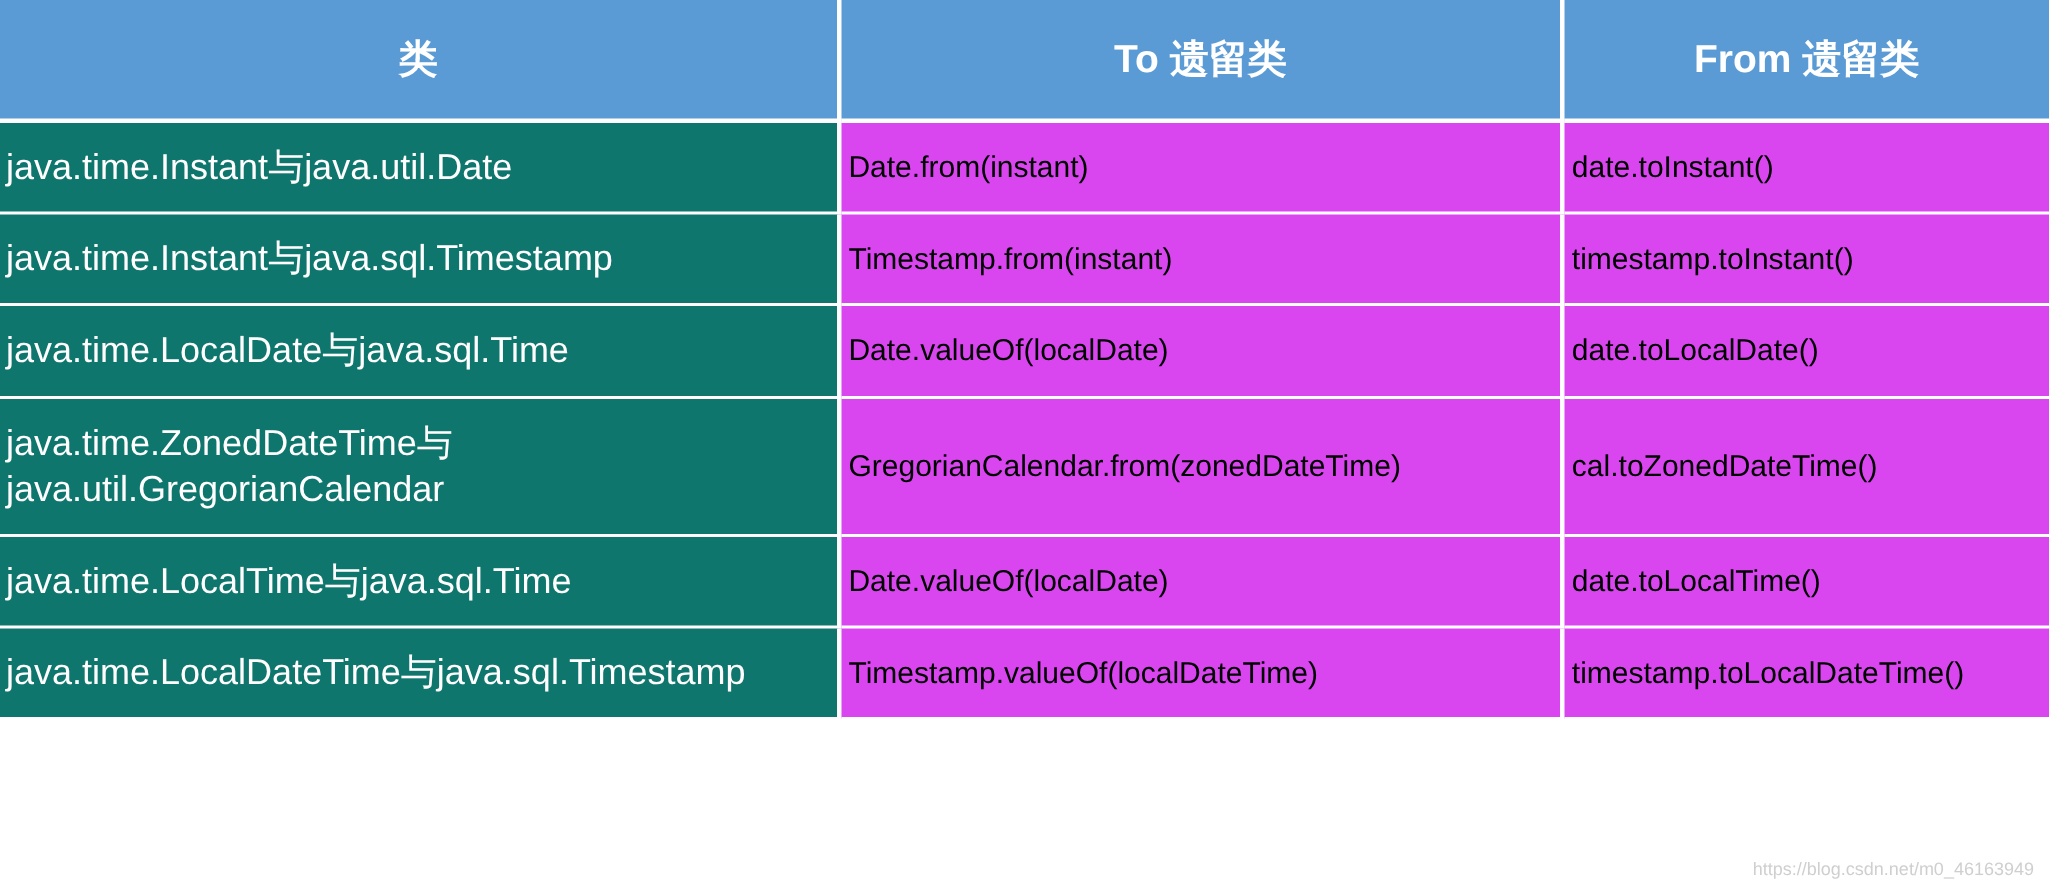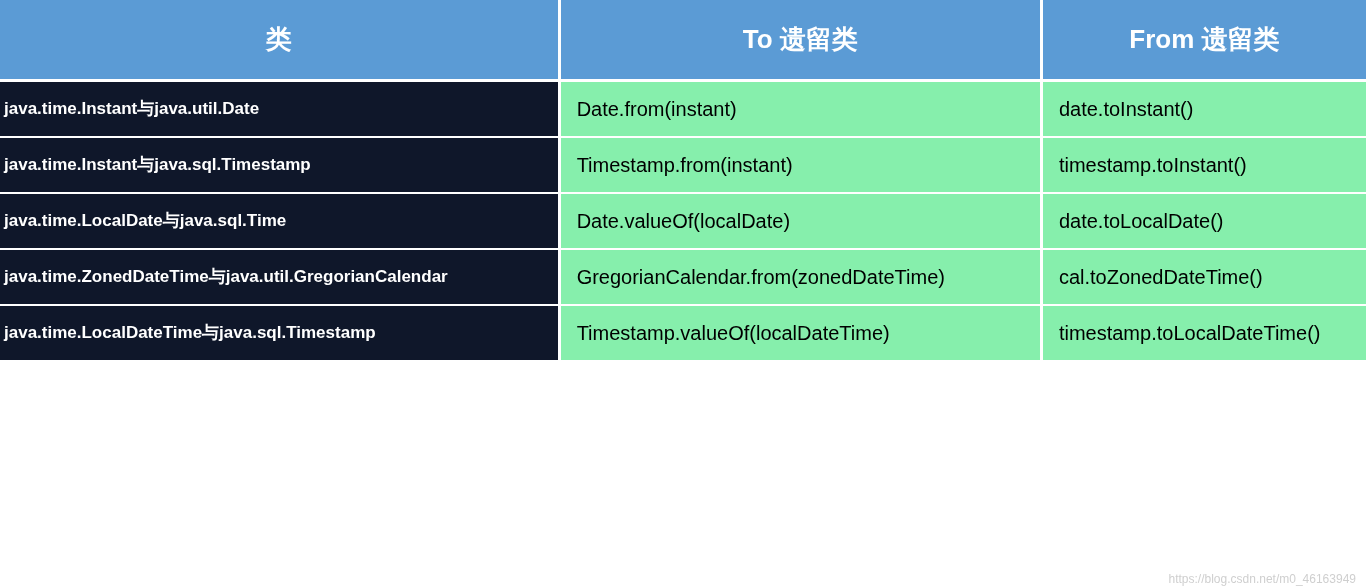--- a/index.html
+++ b/index.html
@@ -35,34 +35,34 @@
       width: 477px;
       border-right: 3px solid #fff;
     }
     .header-cell:nth-child(3) {
       width: 321px;
     }
     .data-row {
       border-bottom: 2px solid #fff;
     }
     .cell-class {
-      background: #0f172a;
+      background: #0f766e;
       color: #fff;
-      font-weight: bold;
-      font-size: 17px;
+      font-weight: normal;
+      font-size: 24px;
       padding: 14px 8px 14px 4px;
       border-right: 3px solid #fff;
       vertical-align: middle;
       line-height: 1.3;
     }
     .cell-data {
-      background: #86efac;
+      background: #d946ef;
       color: #000;
       font-size: 20px;
-      padding: 14px 16px;
+      padding: 14px 5px;
       vertical-align: middle;
       line-height: 1.3;
     }
     .cell-to {
       border-right: 3px solid #fff;
     }
     .watermark {
       position: absolute;
       right: 10px;
       bottom: 2px;
@@ -97,20 +97,25 @@
       <td class="cell-class">java.time.LocalDate与java.sql.Time</td>
       <td class="cell-data cell-to">Date.valueOf(localDate)</td>
       <td class="cell-data">date.toLocalDate()</td>
     </tr>
     <tr class="data-row">
       <td class="cell-class">java.time.ZonedDateTime与java.util.GregorianCalendar</td>
       <td class="cell-data cell-to">GregorianCalendar.from(zonedDateTime)</td>
       <td class="cell-data">cal.toZonedDateTime()</td>
     </tr>
     <tr class="data-row">
+      <td class="cell-class">java.time.LocalTime与java.sql.Time</td>
+      <td class="cell-data cell-to">Date.valueOf(localDate)</td>
+      <td class="cell-data">date.toLocalTime()</td>
+    </tr>
+    <tr class="data-row">
       <td class="cell-class">java.time.LocalDateTime与java.sql.Timestamp</td>
       <td class="cell-data cell-to">Timestamp.valueOf(localDateTime)</td>
       <td class="cell-data">timestamp.toLocalDateTime()</td>
     </tr>
   </tbody>
 </table>
 
 <div class="watermark">https://blog.csdn.net/m0_46163949</div>
 
 </body></html>

